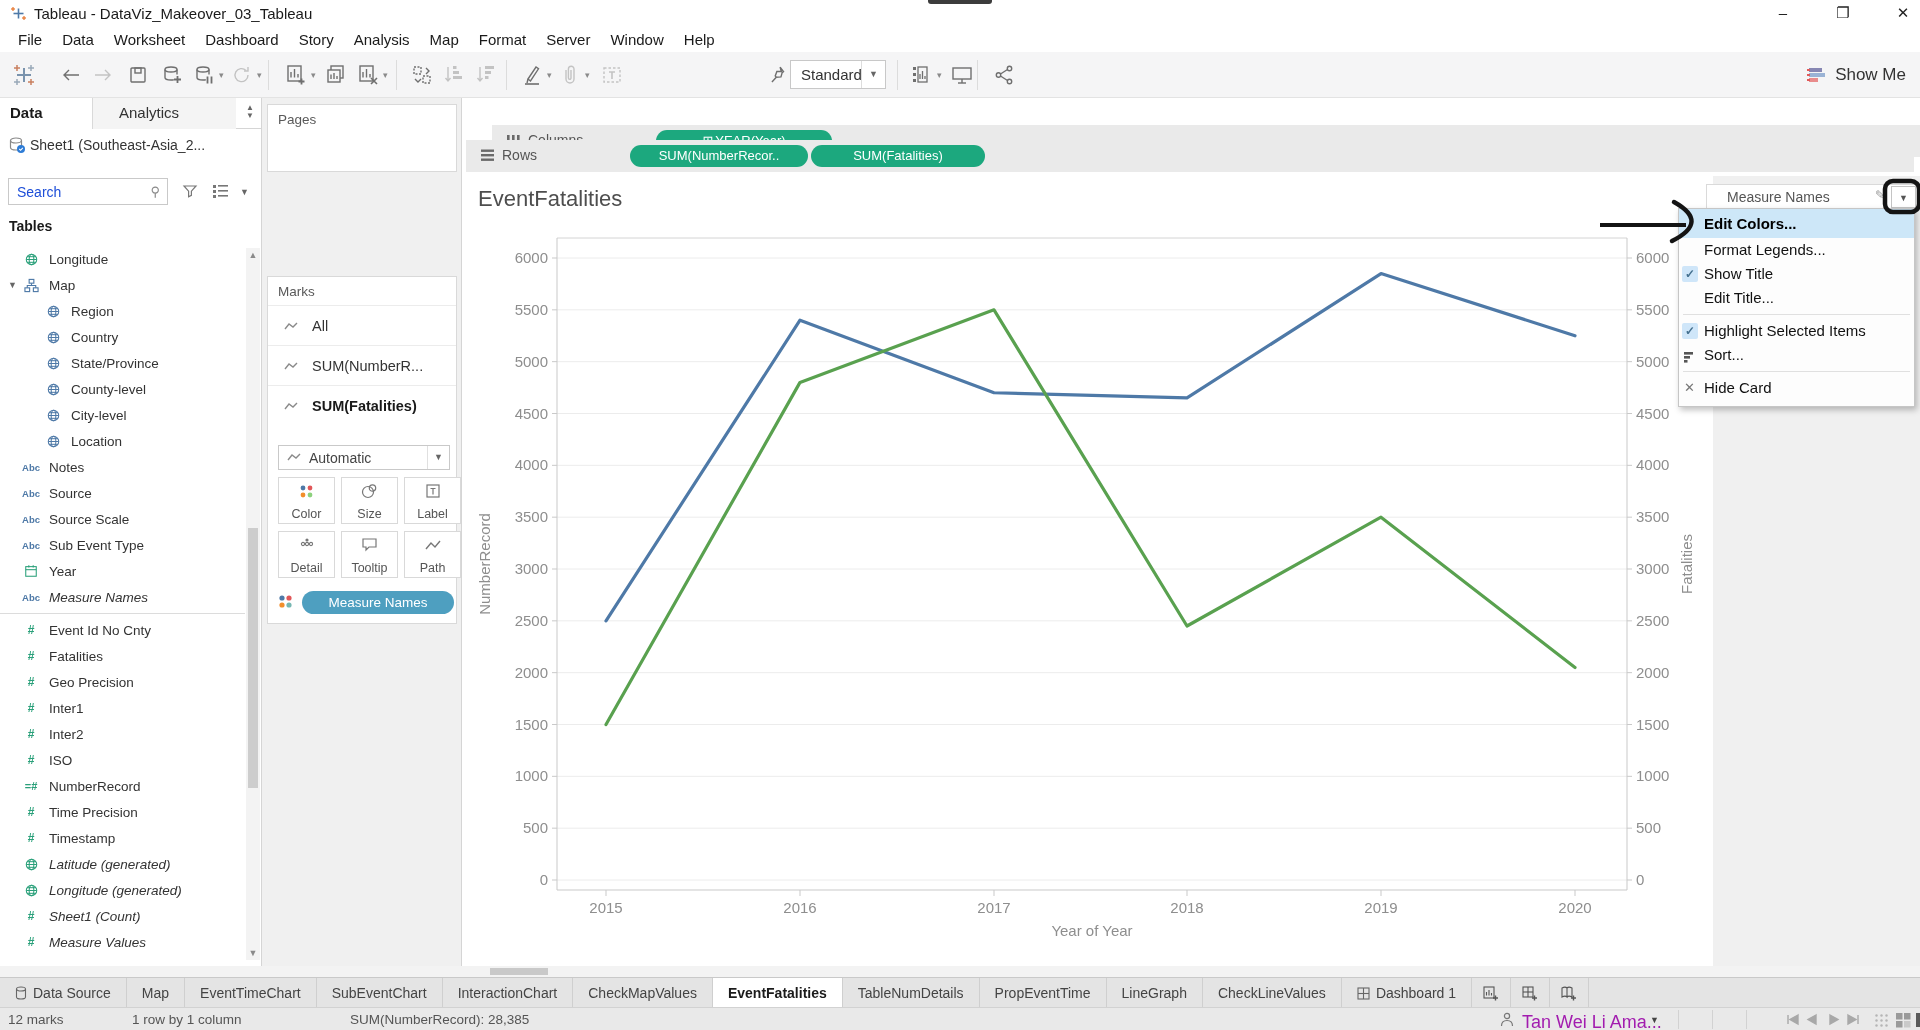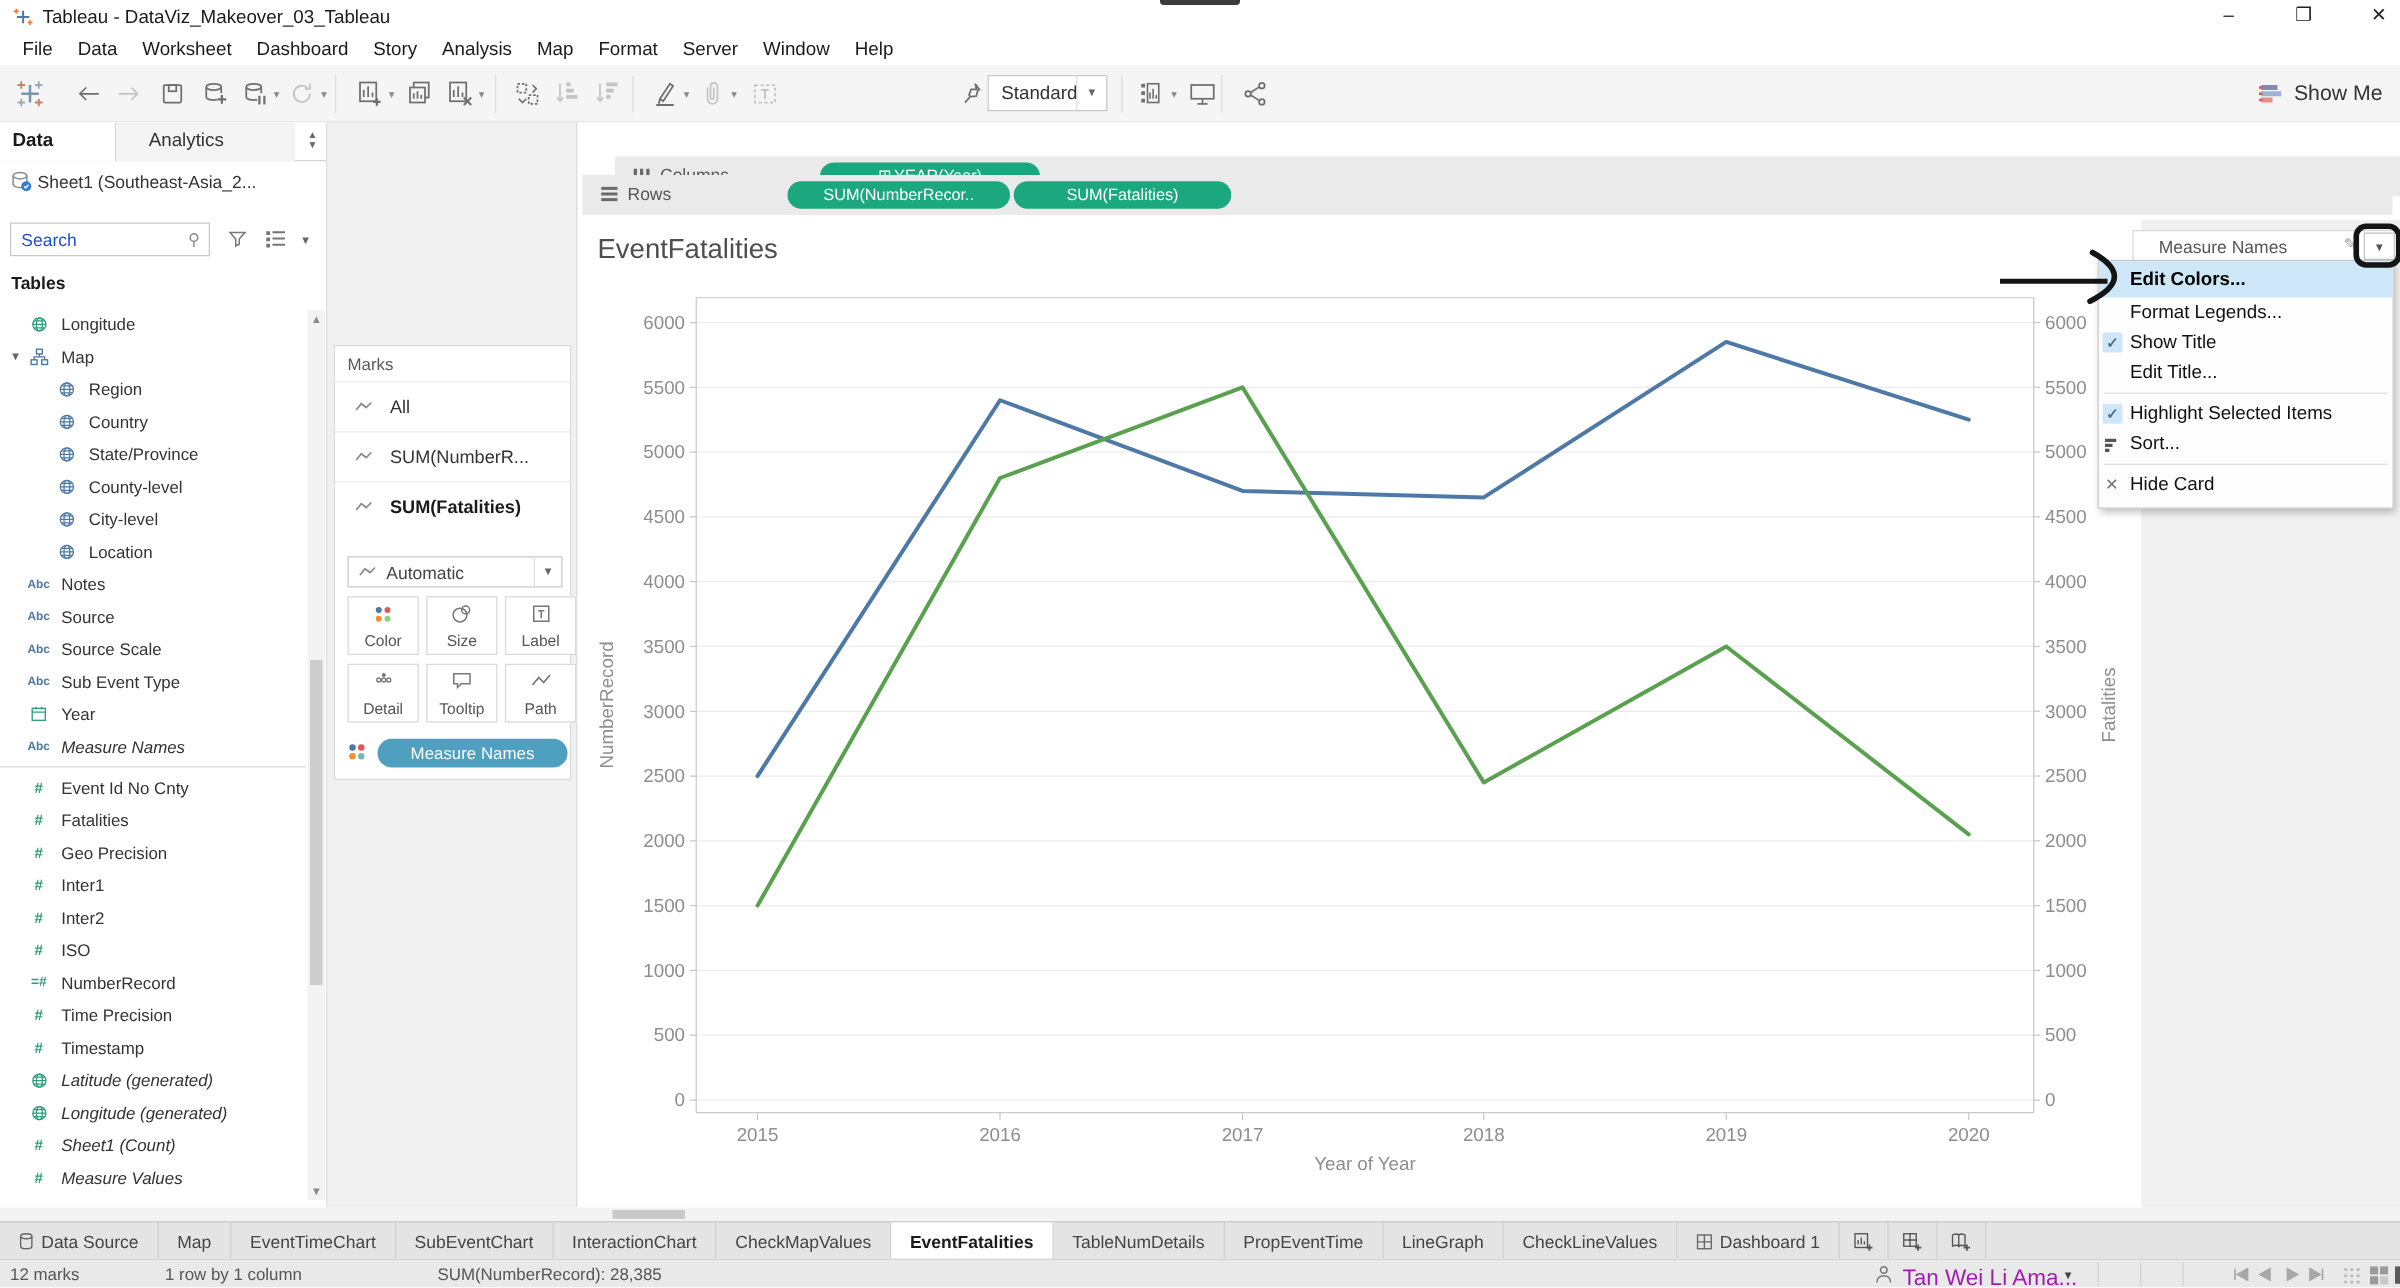--- a/index.html
+++ b/index.html
@@ -590,20 +590,23 @@
         </div>
       </div>
     <div class="vscroll">
       <span class="scroll-arrow" style="top:2px;">▲</span>
       <div class="vscroll-thumb"></div>
       <span class="scroll-arrow" style="bottom:2px;">▼</span>
     </div>
   </div>
 
   <div class="abs cards-panel">
+    <div class="card" style="top:6px;height:68px;">
+      <div class="card-label">Pages</div>
+    </div>
     <div class="card" style="top:178px;height:348px;">
       <div class="card-label">Marks</div>
       <div id="marks-rows" style="margin-top:6px;">
           <div class="marks-row">
             <span class="wave"><svg width="14" height="10" viewBox="0 0 14 10">
                 <path d="M1 8 L5 3 L9 6 L13 2" stroke="#8a8a8a" stroke-width="1.4" fill="none"></path>
               </svg></span>
             <span class="lbl">All</span>
           </div>
           <div class="marks-row">

